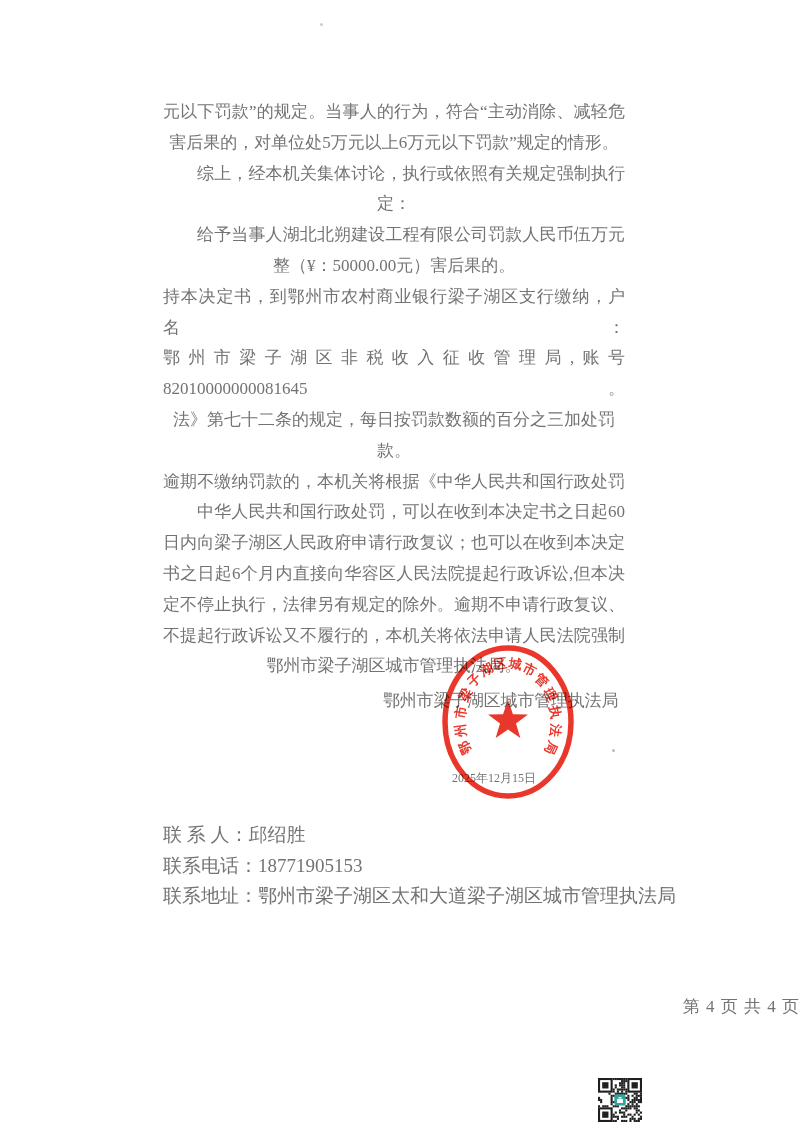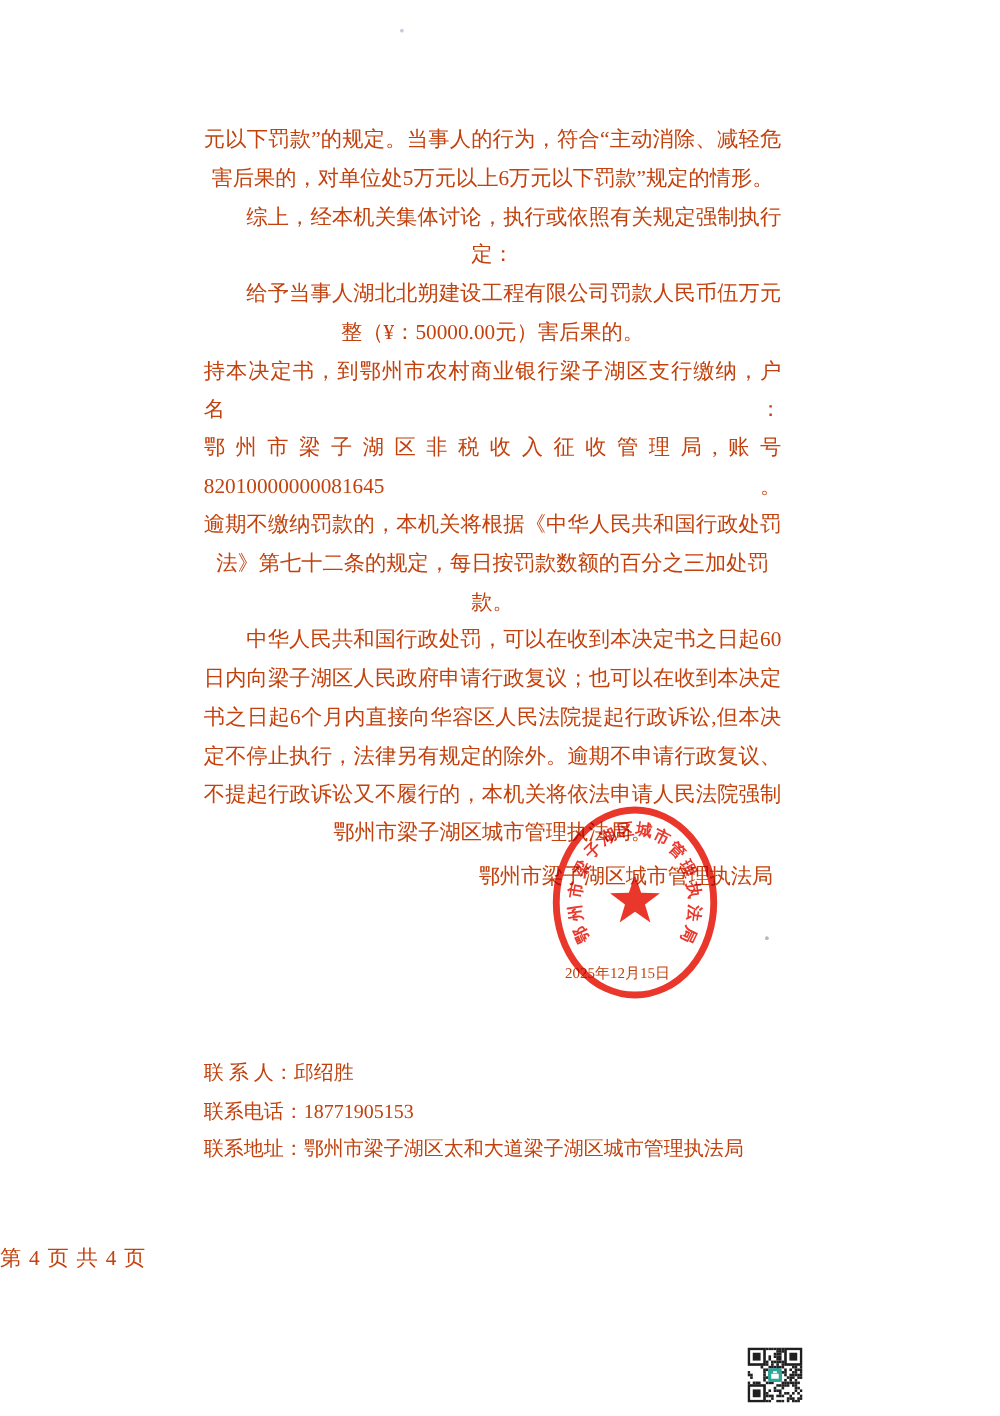--- a/index.html
+++ b/index.html
@@ -1,39 +1,39 @@
 <!DOCTYPE html>
 <html><head>
 <meta charset="utf-8">
 <style>
   html,body{margin:0;padding:0;background:#888;}
   .page{
     position:relative;width:800px;height:1133px;margin:0 auto;
     background:#ffffff;overflow:hidden;
     font-family:"Liberation Serif","DejaVu Serif",serif;
-    color:#c2410c;
+    color:#737373;
   }
   
   .doc-body{
     position:absolute;left:163px;top:97px;width:462px;
     font-size:17px;line-height:30.8px;
   }
   .ln{white-space:normal;text-align:center;}
   .ln.j{text-align:justify;text-align-last:justify;}
   .ln.i{padding-left:34px;}
   
   .sig-agency{position:absolute;left:383px;top:689px;font-size:17px;letter-spacing:-0.2px;font-family:Liberation Serif, serif;}
   .sig-date{position:absolute;left:452px;top:770px;font-size:12px;}
   
   .seal{position:absolute;left:435px;top:640px;mix-blend-mode:multiply;opacity:.93;}
   
-  .contact{position:absolute;left:163px;top:844px;font-size:16px;line-height:30.7px;}
+  .contact{position:absolute;left:163px;top:820px;font-size:19px;line-height:30.7px;}
   .contact-row span{display:inline;}
   
-  .footer{position:absolute;left:0;top:995px;width:800px;text-align:left;font-size:17px;letter-spacing:1px;}
+  .footer{position:absolute;left:0;top:995px;width:800px;text-align:right;font-size:17px;letter-spacing:1px;}
   
   .qr{position:absolute;left:598px;top:1078px;}
   
   .speck{position:absolute;border-radius:50%;}
   .speck-a{left:320px;top:23px;width:3px;height:3px;background:#c2cedd;}
   .speck-b{left:612px;top:749px;width:3px;height:3px;background:#b9b9b9;}
 </style>
 </head>
 <body>
 
@@ -41,22 +41,22 @@
 
   <div class="doc-body">
     <div class="ln j">元以下罚款”的规定。当事人的行为，符合“主动消除、减轻危</div>
     <div class="ln">害后果的，对单位处5万元以上6万元以下罚款”规定的情形。</div>
     <div class="ln j i">综上，经本机关集体讨论，执行或依照有关规定强制执行</div>
     <div class="ln">定：</div>
     <div class="ln j i">给予当事人湖北北朔建设工程有限公司罚款人民币伍万元</div>
     <div class="ln">整（¥：50000.00元）害后果的。</div>
     <div class="ln j">持本决定书，到鄂州市农村商业银行梁子湖区支行缴纳，户名：</div>
     <div class="ln j">鄂州市梁子湖区非税收入征收管理局,账号82010000000081645。</div>
+    <div class="ln">法》第七十二条的规定，每日按罚款数额的百分之三加处罚款。</div>
     <div class="ln j">逾期不缴纳罚款的，本机关将根据《中华人民共和国行政处罚</div>
-    <div class="ln">法》第七十二条的规定，每日按罚款数额的百分之三加处罚款。</div>
     <div class="ln j i">中华人民共和国行政处罚，可以在收到本决定书之日起60</div>
     <div class="ln j">日内向梁子湖区人民政府申请行政复议；也可以在收到本决定</div>
     <div class="ln j">书之日起6个月内直接向华容区人民法院提起行政诉讼,但本决</div>
     <div class="ln j">定不停止执行，法律另有规定的除外。逾期不申请行政复议、</div>
     <div class="ln j">不提起行政诉讼又不履行的，本机关将依法申请人民法院强制</div>
     <div class="ln">鄂州市梁子湖区城市管理执法局。</div>
   </div>
 
   <div class="sig-agency">鄂州市梁子湖区城市管理执法局</div>
   <div class="sig-date">2025年12月15日</div>

